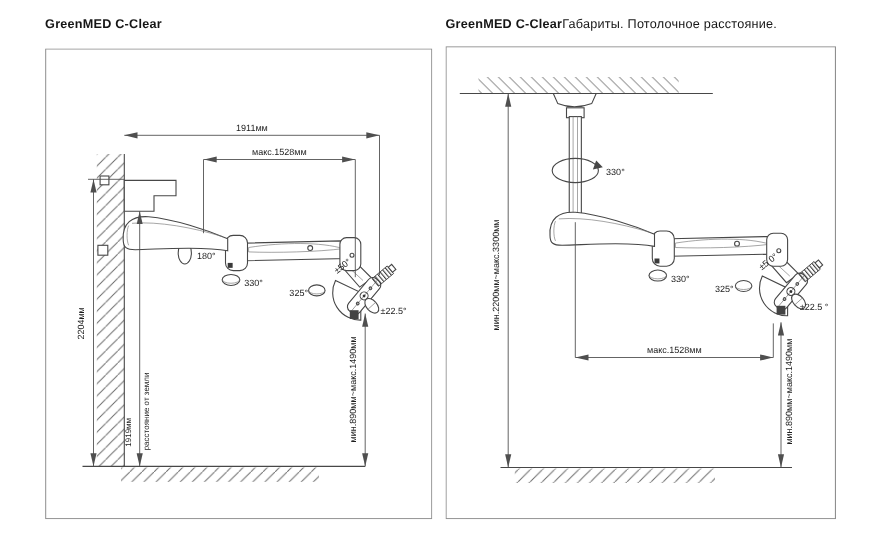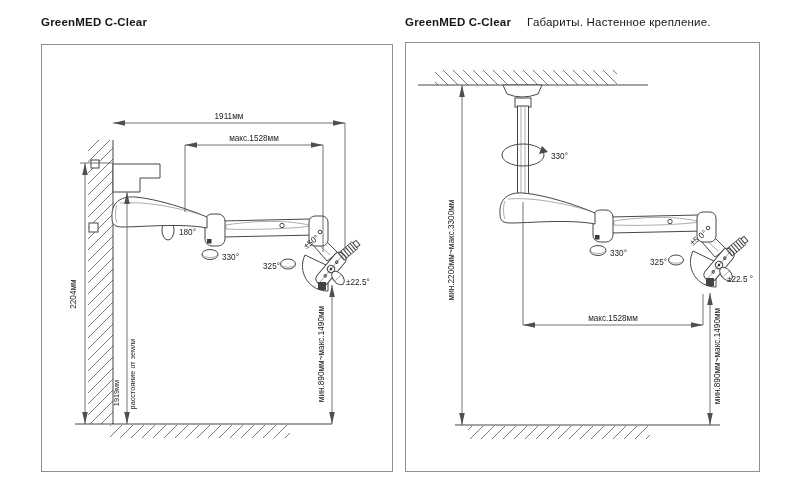--- a/index.html
+++ b/index.html
@@ -1,39 +1,39 @@
 <!DOCTYPE html>
 <html><head>
 <meta charset="utf-8">
 <style>
   html,body{margin:0;padding:0}
   body{width:800px;height:500px;background:#ffffff;position:relative;
        font-family:"Liberation Sans",sans-serif;overflow:hidden}
-  .title{position:absolute;display:flex;gap:16px;font-size:11.5px;
+  .title{position:absolute;display:flex;font-size:11.5px;
          letter-spacing:.2px;color:#161616;white-space:nowrap}
   .title .brand{font-weight:600}
   svg{position:absolute;display:block}
   svg text{font-family:"Liberation Sans",sans-serif;fill:#1c1c1c}
   .t{font-size:8.2px}
   .ts{font-size:7.3px}
   .dim{stroke:#4f4f4f;stroke-width:.8;fill:none}
   .dr{stroke:#474747;stroke-width:1;fill:none}
   .drw{stroke:#474747;stroke-width:1;fill:#ffffff}
   .thin{stroke:#777;stroke-width:.6;fill:none}
   .border{fill:none;stroke:#8f8f8f;stroke-width:1}
 </style>
 </head>
 <body>
 
 <div class="title" style="left:41px;top:16px">
   <span class="brand">GreenMED C-Clear</span>
 </div>
 <div class="title" style="left:405px;top:16px">
   <span class="brand">GreenMED C-Clear</span>
-  <span>Габариты. Настенное крепление.</span>
+  <span>Габариты. Потолочное расстояние.</span>
 </div>
 
 <svg style="left:41px;top:44px" width="352" height="428" viewBox="0 0 352 428">
   <defs>
     <pattern id="h1" width="11" height="11" patternUnits="userSpaceOnUse">
       <path d="M-2,13 L13,-2" stroke="#6a6a6a" stroke-width="0.9" fill="none"></path>
     </pattern>
     <pattern id="h2" width="10" height="10" patternUnits="userSpaceOnUse">
       <path d="M-2,-2 L12,12" stroke="#6a6a6a" stroke-width="0.9" fill="none"></path>
     </pattern>

